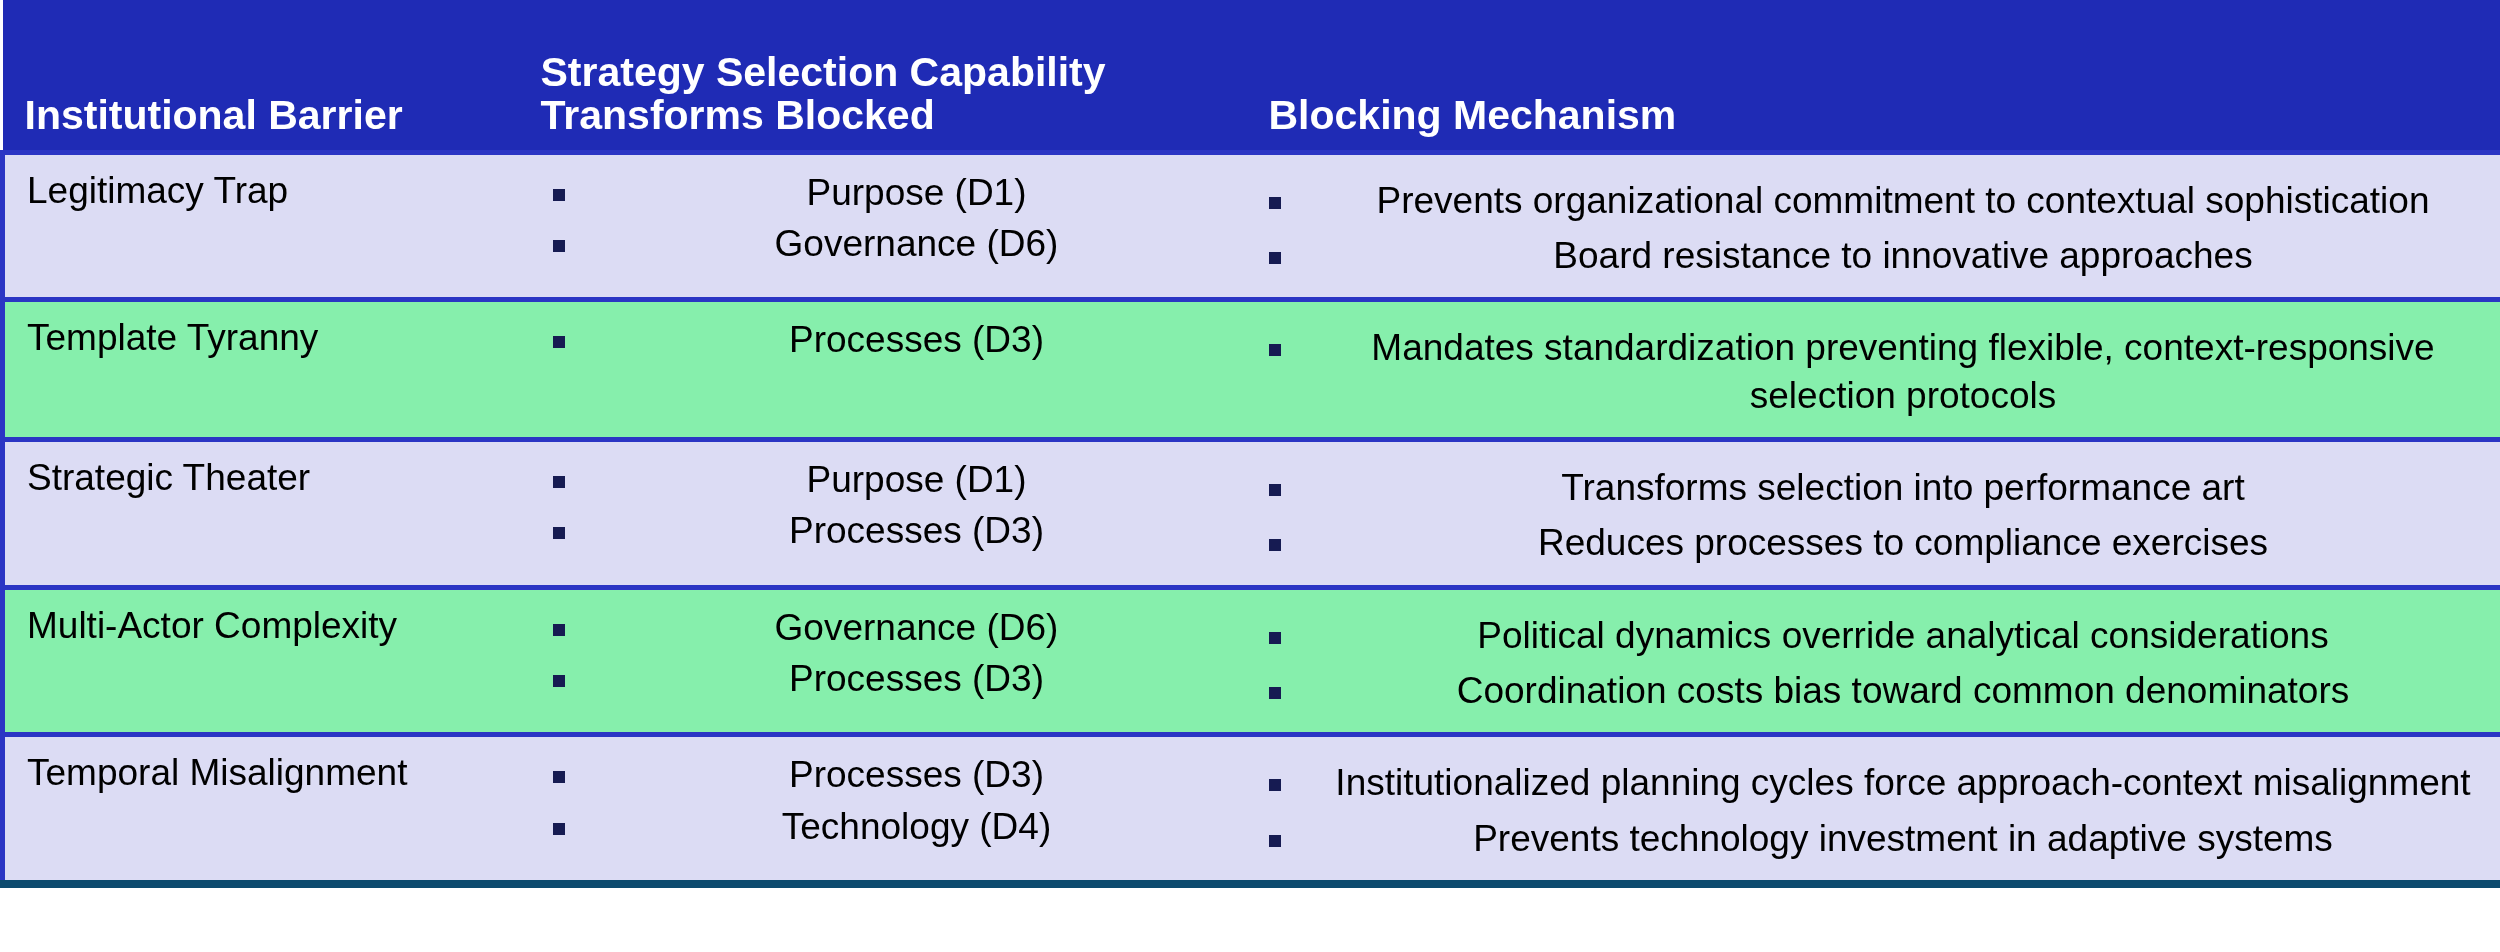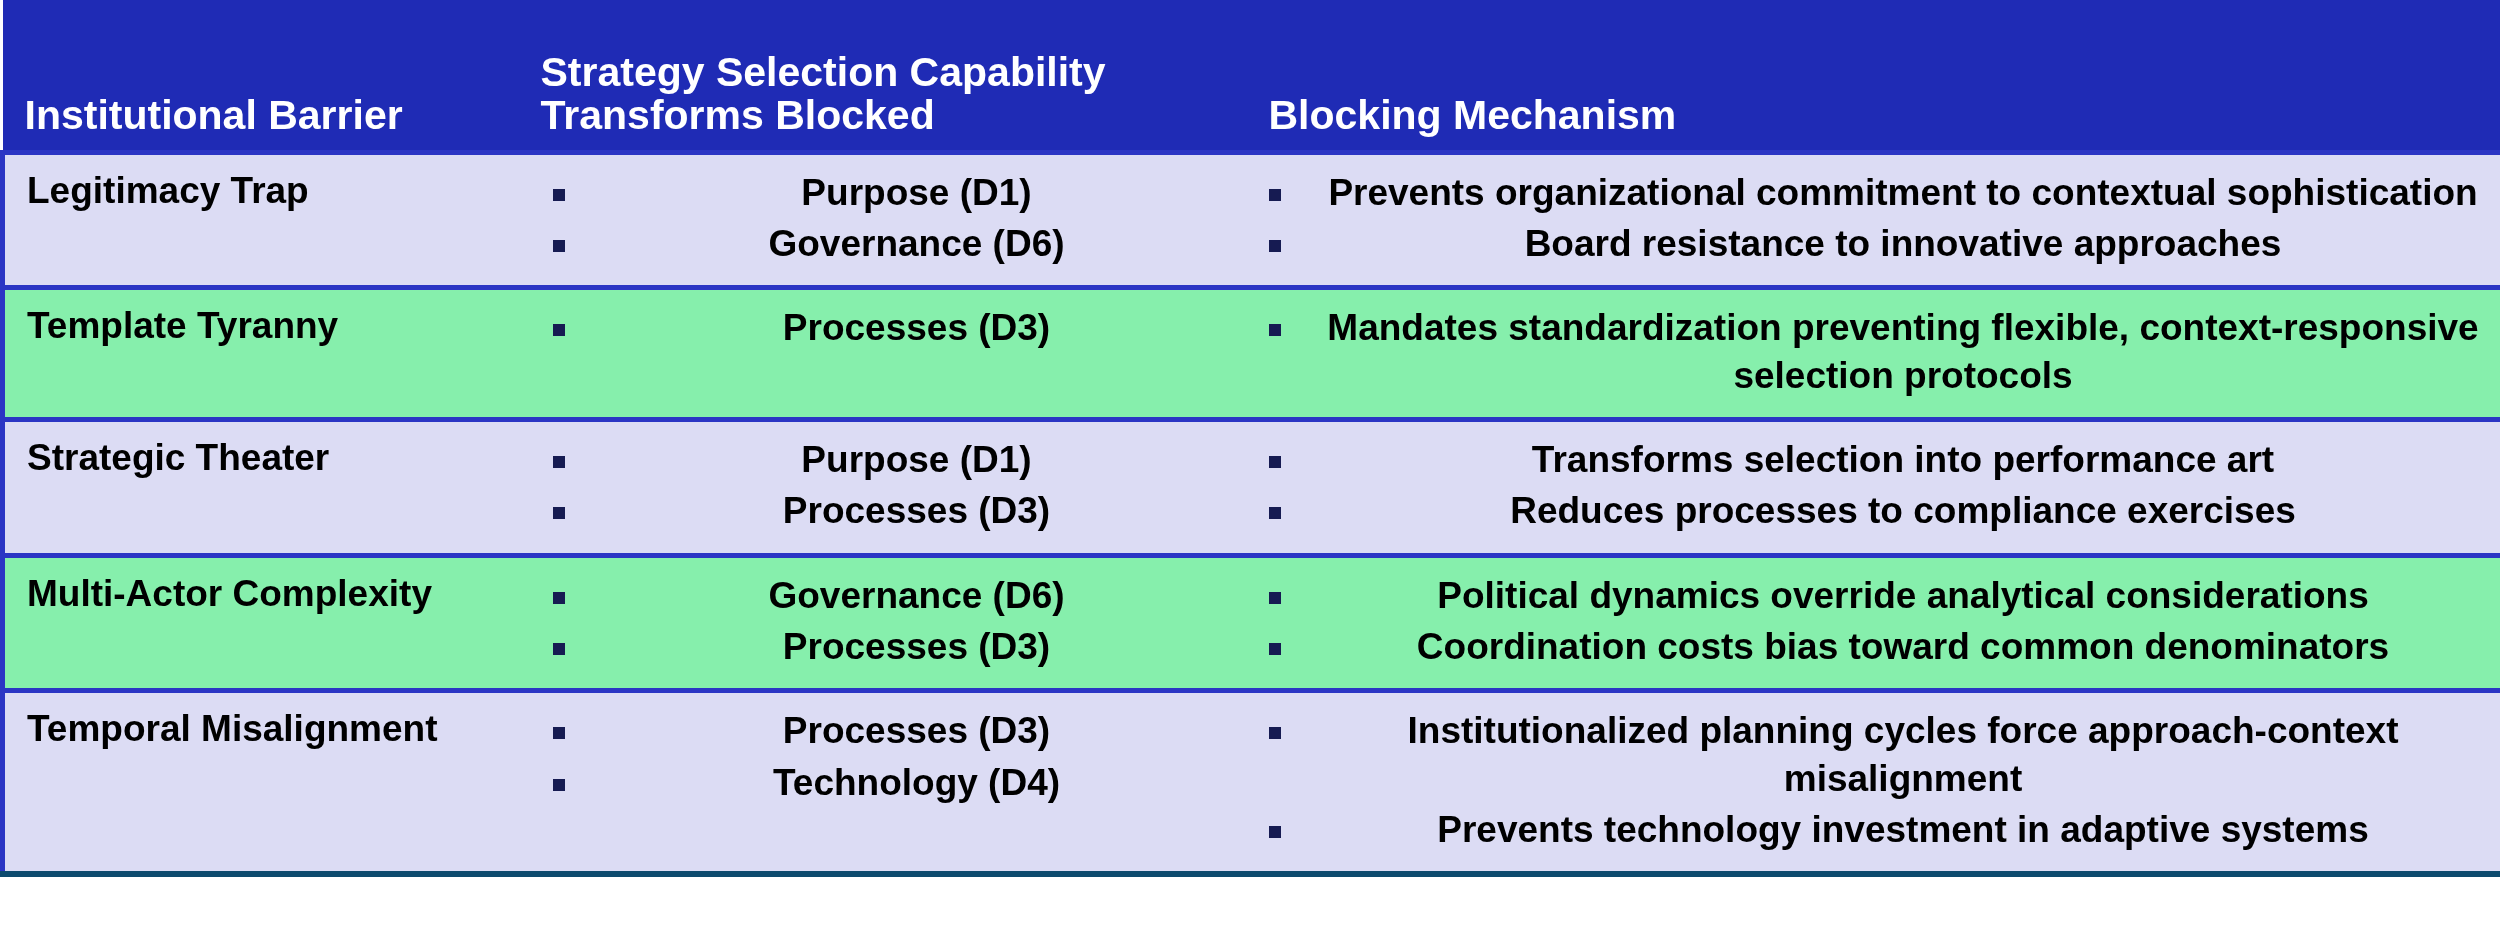--- a/index.html
+++ b/index.html
@@ -50,26 +50,25 @@
 
   
   tbody td {
     border-top: 5px solid #2b35c4;
     border-bottom: 5px solid #2b35c4;
     border-left: none;
     border-right: none;
     vertical-align: top;
     padding: 0;
     box-sizing: border-box;
-    font-weight: bold;
   }
   tbody tr.shaded td { background: #dcdcf4; }
   tbody tr.plain  td { background: #86efac; }
 
-  tbody tr.last-row td { border-bottom: 6px solid #0c4a6e; }
+  tbody tr.last-row td { border-bottom: 8px solid #0c4a6e; }
 
   td.cell-barrier {
     padding: 14px 10px 18px 22px;
     border-left: 5px solid #2b35c4;
   }
   td.cell-dims {
     padding: 14px 10px 18px 8px;
   }
   td.cell-mech {
     padding: 14px 20px 18px 26px;
@@ -102,21 +101,21 @@
   ul.bullets li .sq {
     position: absolute;
     left: 14px;
     top: 20px;
     width: 12px;
     height: 12px;
     background: #161b52;
   }
 
   
-  td.cell-mech ul.bullets li { padding-left: 58px; }
+  td.cell-mech ul.bullets li { padding-left: 58px; margin-top: 8px; }
   td.cell-mech ul.bullets li .sq { left: 0px; }
 
   
   td.cell-dims ul.bullets li { padding-left: 60px; }
   td.cell-dims ul.bullets li .sq { left: 12px; }
 
   .row-spacer { display: block; }
 </style>
 </head>
 <body>

